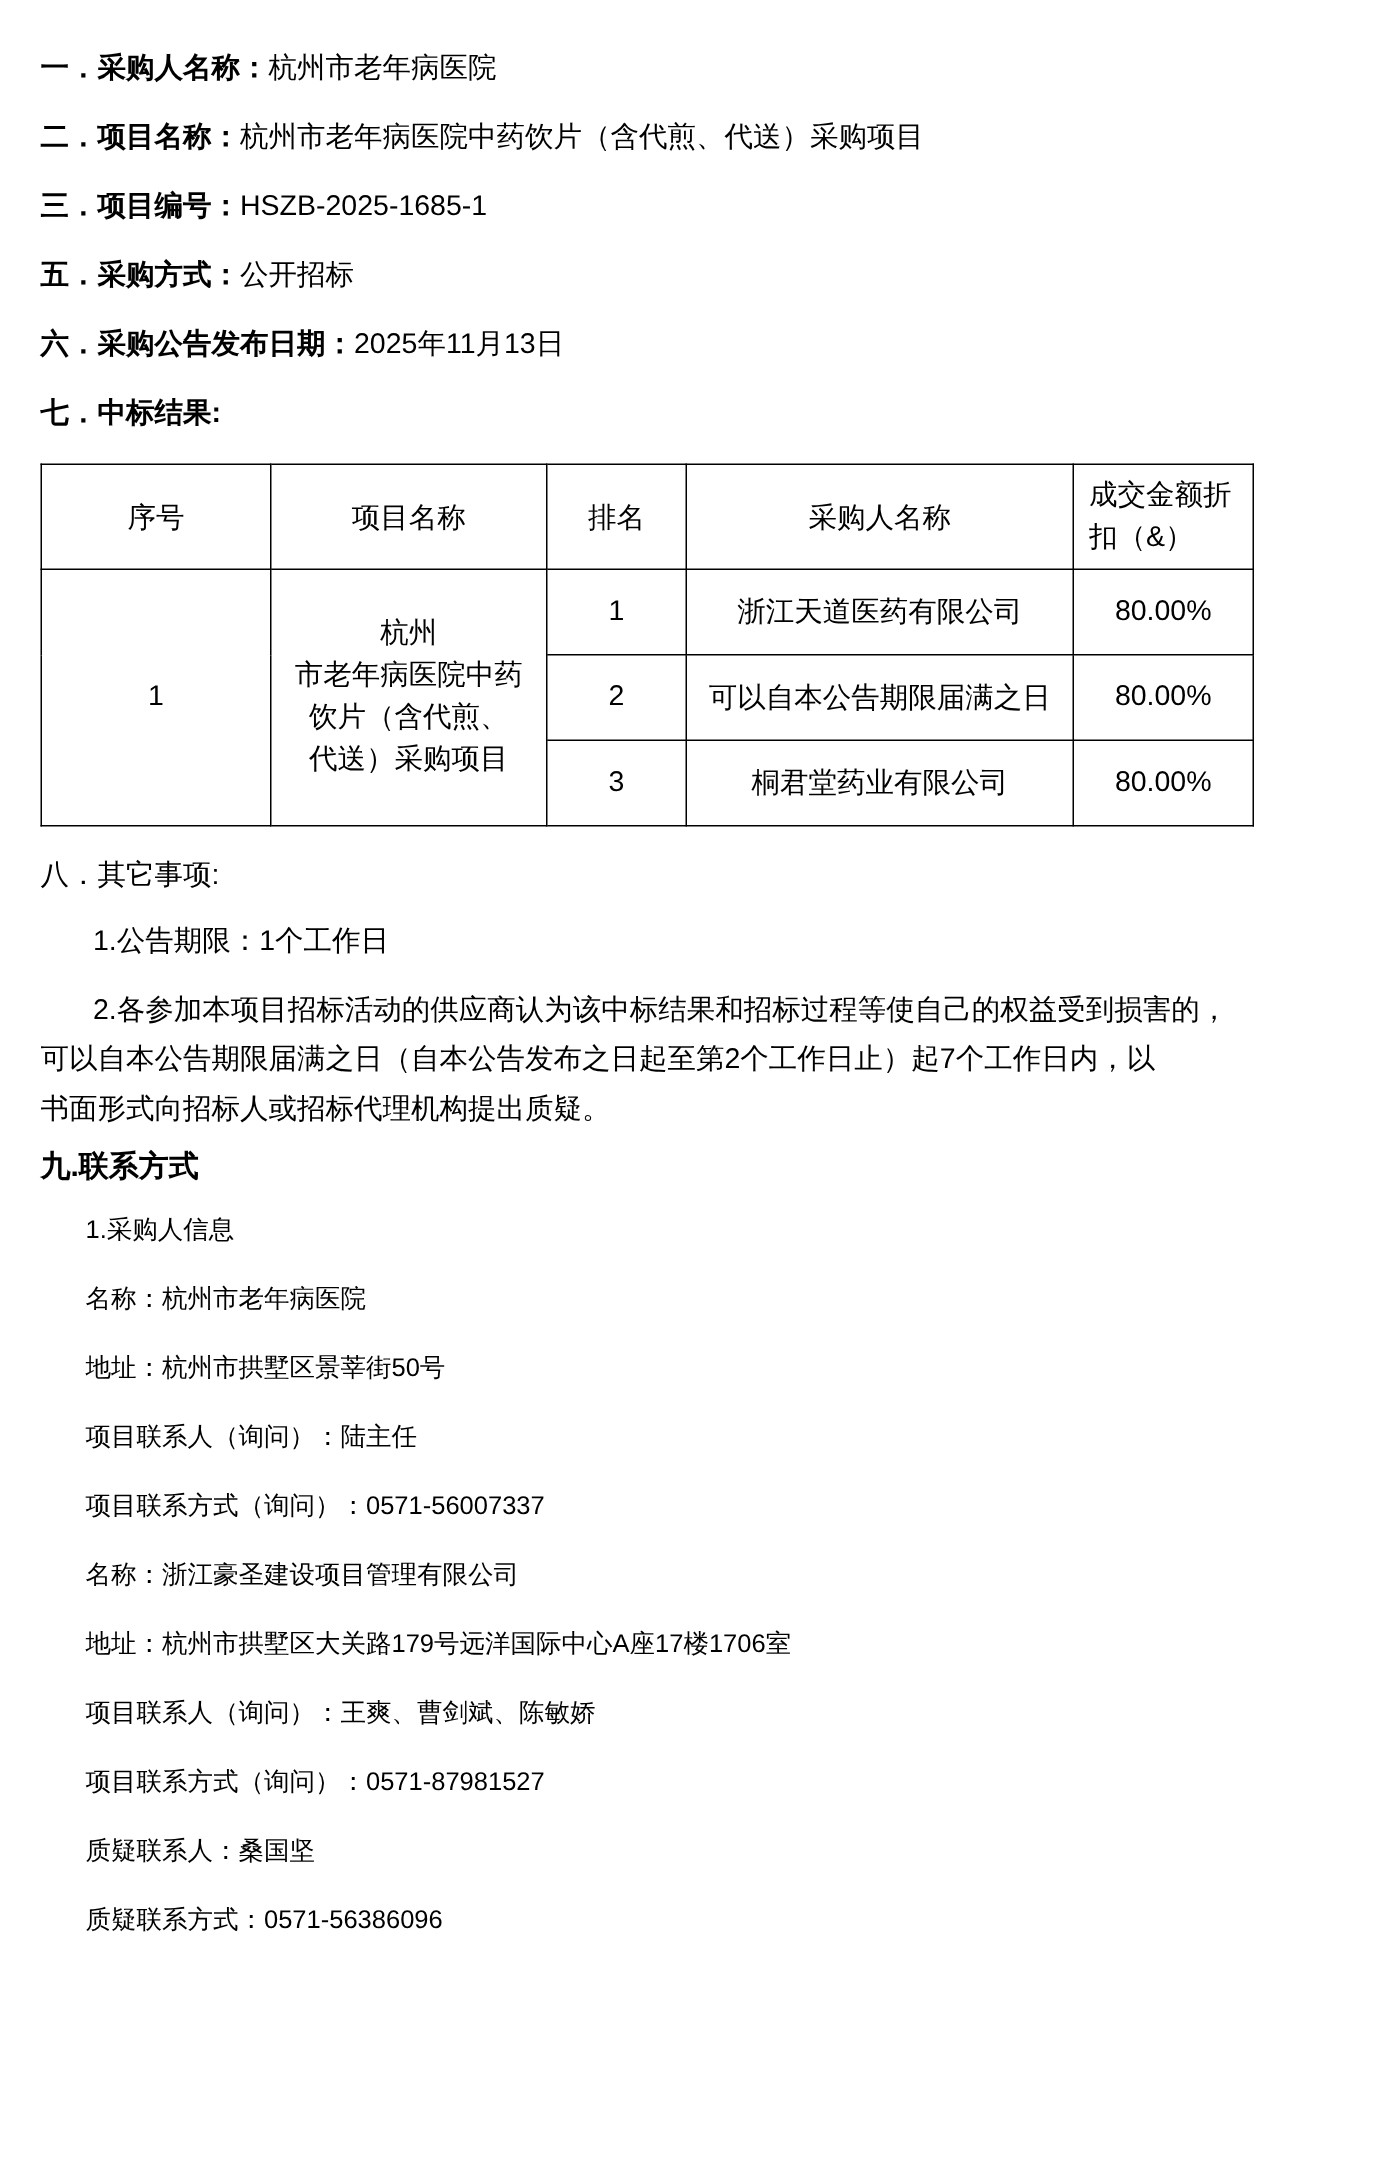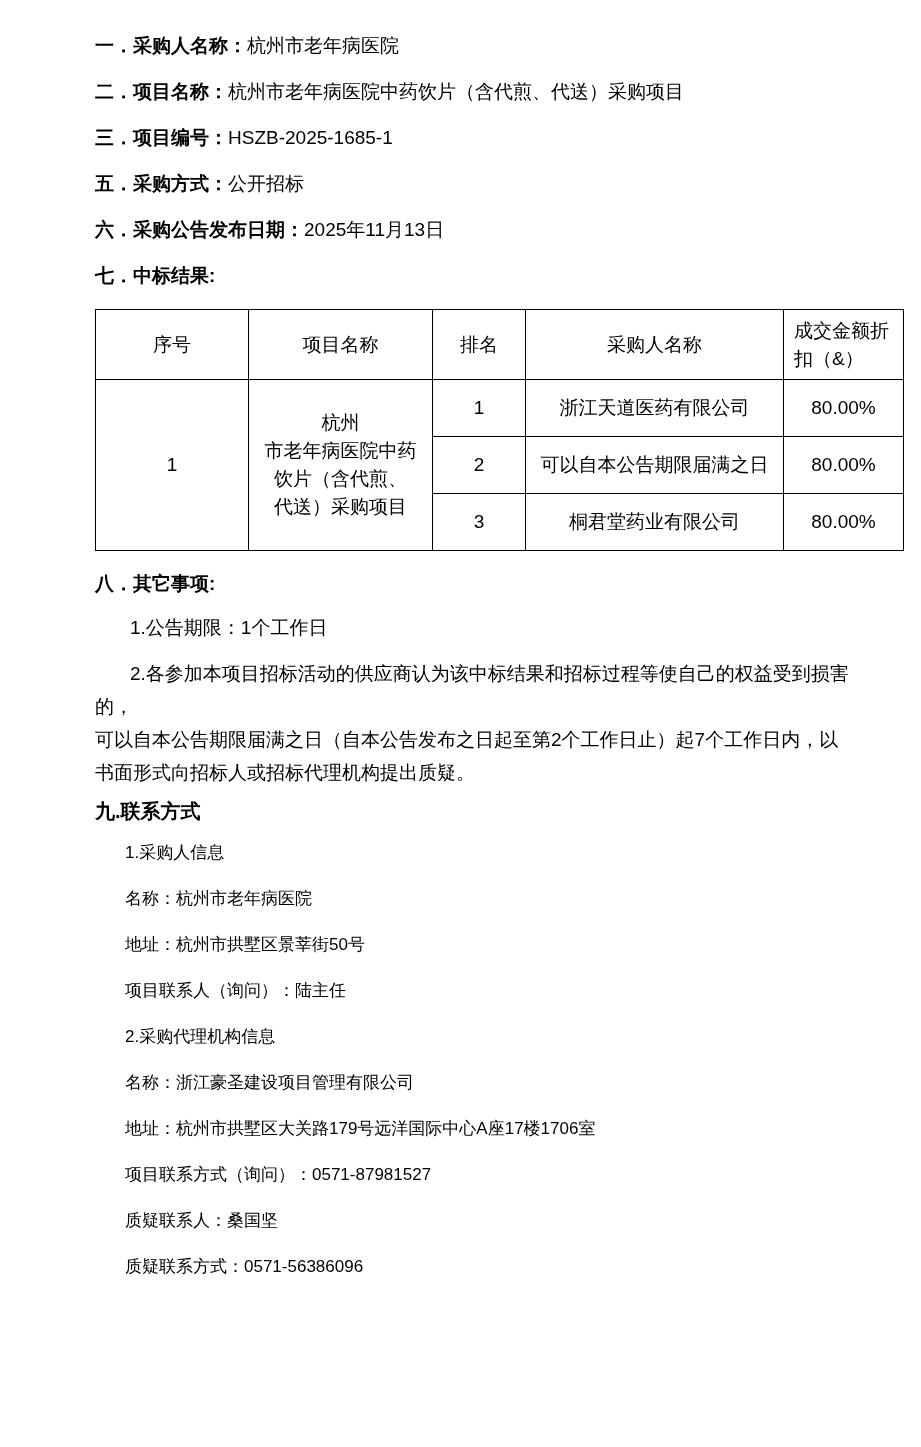--- a/index.html
+++ b/index.html
@@ -10,21 +10,21 @@
     font-family: "Liberation Sans", "DejaVu Sans", sans-serif;
   }
   body {
     width: 921px;
     height: 1447px;
     overflow: hidden;
   }
   .doc {
     box-sizing: border-box;
     width: 921px;
-    padding: 33px 48px 40px 95px;
+    padding: 33px 48px 40px 27px;
   }
   
   .item {
     margin: 0 0 20px 0;
     font-size: 19px;
     line-height: 26px;
   }
   .item .lbl { font-weight: bold; }
   .item .val { font-weight: normal; }
   
@@ -50,21 +50,21 @@
     text-align: left;
     padding-left: 10px;
     line-height: 28px;
   }
   .pre { white-space: pre-line; }
   td.proj { line-height: 28px; }
   
   .h8 {
     margin: 20px 0 12px 0;
     font-size: 19px;
-    font-weight: bold;
+    font-weight: normal;
     line-height: 26px;
   }
   .sub {
     margin: 18px 0 0 0;
     font-size: 19px;
     line-height: 26px;
     text-indent: 35px;
   }
   .para {
     margin: 16px 0 0 0;
@@ -158,21 +158,22 @@
 可以自本公告期限届满之日（自本公告发布之日起至第2个工作日止）起7个工作日内，以
 书面形式向招标人或招标代理机构提出质疑。</p>
 
   <p class="h9">九.联系方式</p>
 
   <div class="contacts">
     <p class="contact-line">1.采购人信息</p>
     <p class="contact-line">名称：杭州市老年病医院</p>
     <p class="contact-line">地址：杭州市拱墅区景莘街50号</p>
     <p class="contact-line">项目联系人（询问）：陆主任</p>
-    <p class="contact-line">2.采购代理机构信息</p>
+    <p class="contact-line">项目联系方式（询问）：0571-56007337</p>
     <p class="contact-line">名称：浙江豪圣建设项目管理有限公司</p>
     <p class="contact-line">地址：杭州市拱墅区大关路179号远洋国际中心A座17楼1706室</p>
+    <p class="contact-line">项目联系人（询问）：王爽、曹剑斌、陈敏娇</p>
     <p class="contact-line">项目联系方式（询问）：0571-87981527</p>
     <p class="contact-line">质疑联系人：桑国坚</p>
     <p class="contact-line">质疑联系方式：0571-56386096</p>
   </div>
 
 </div>
 
 </body></html>

